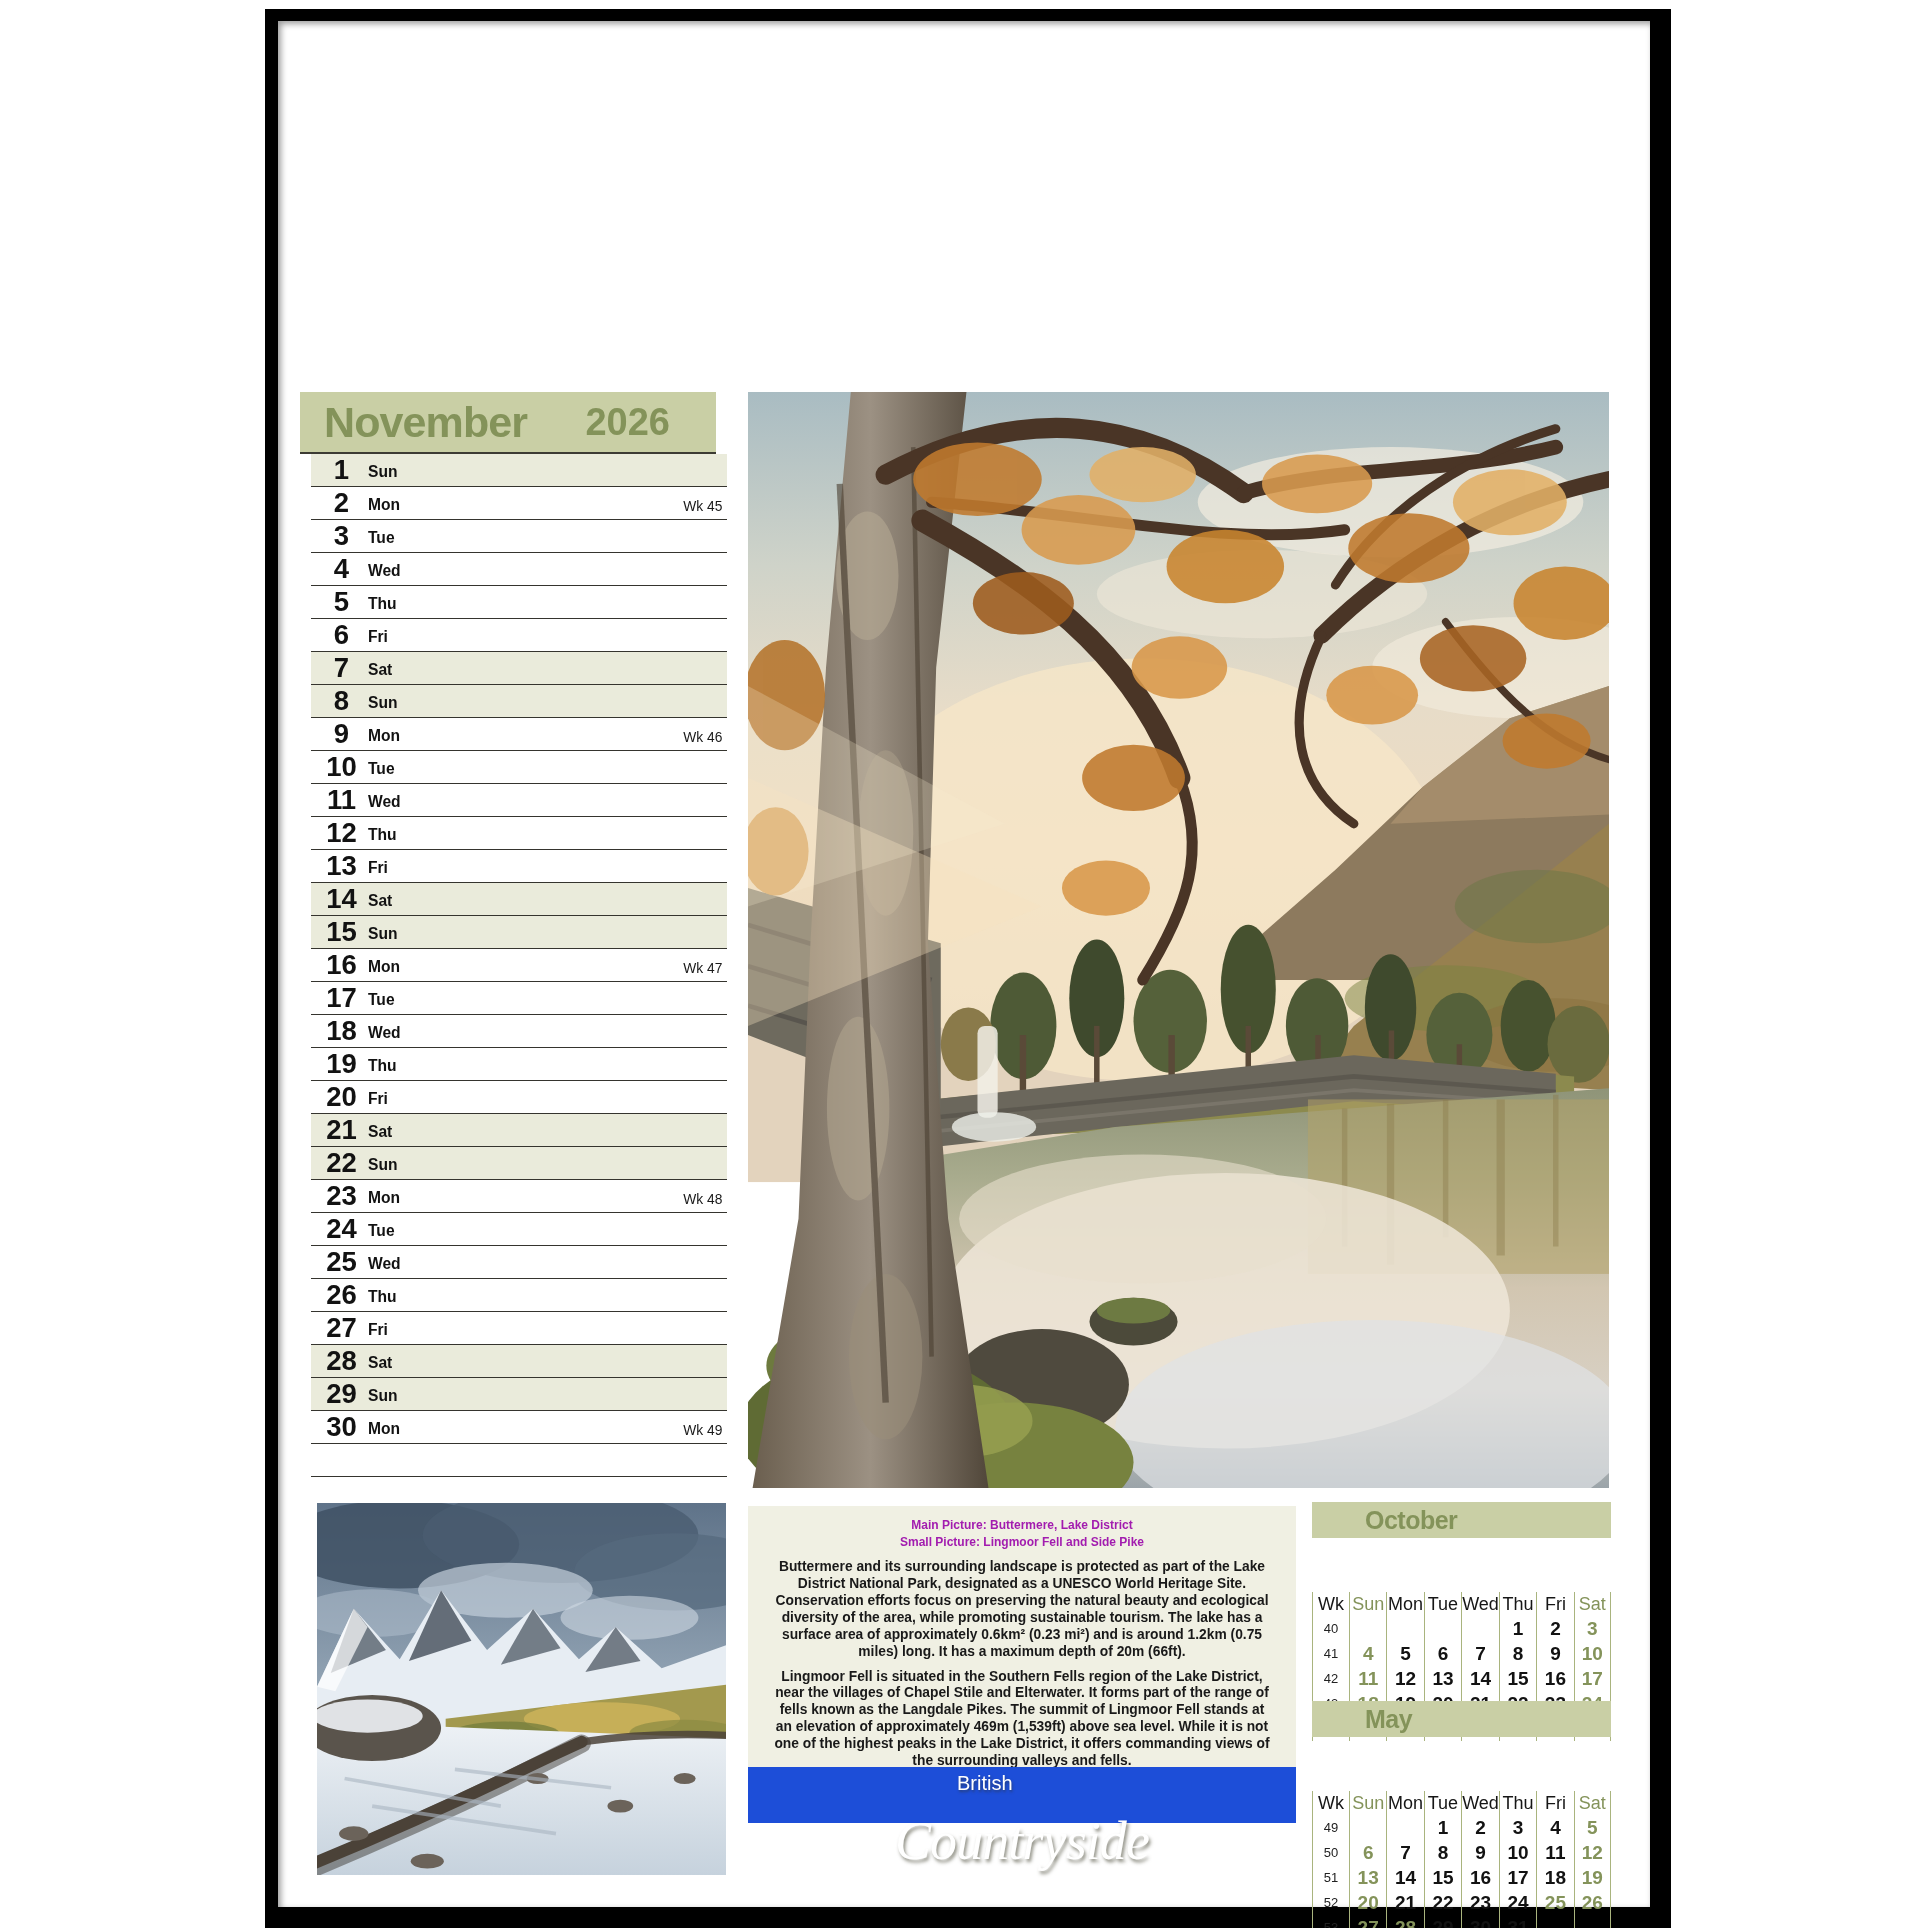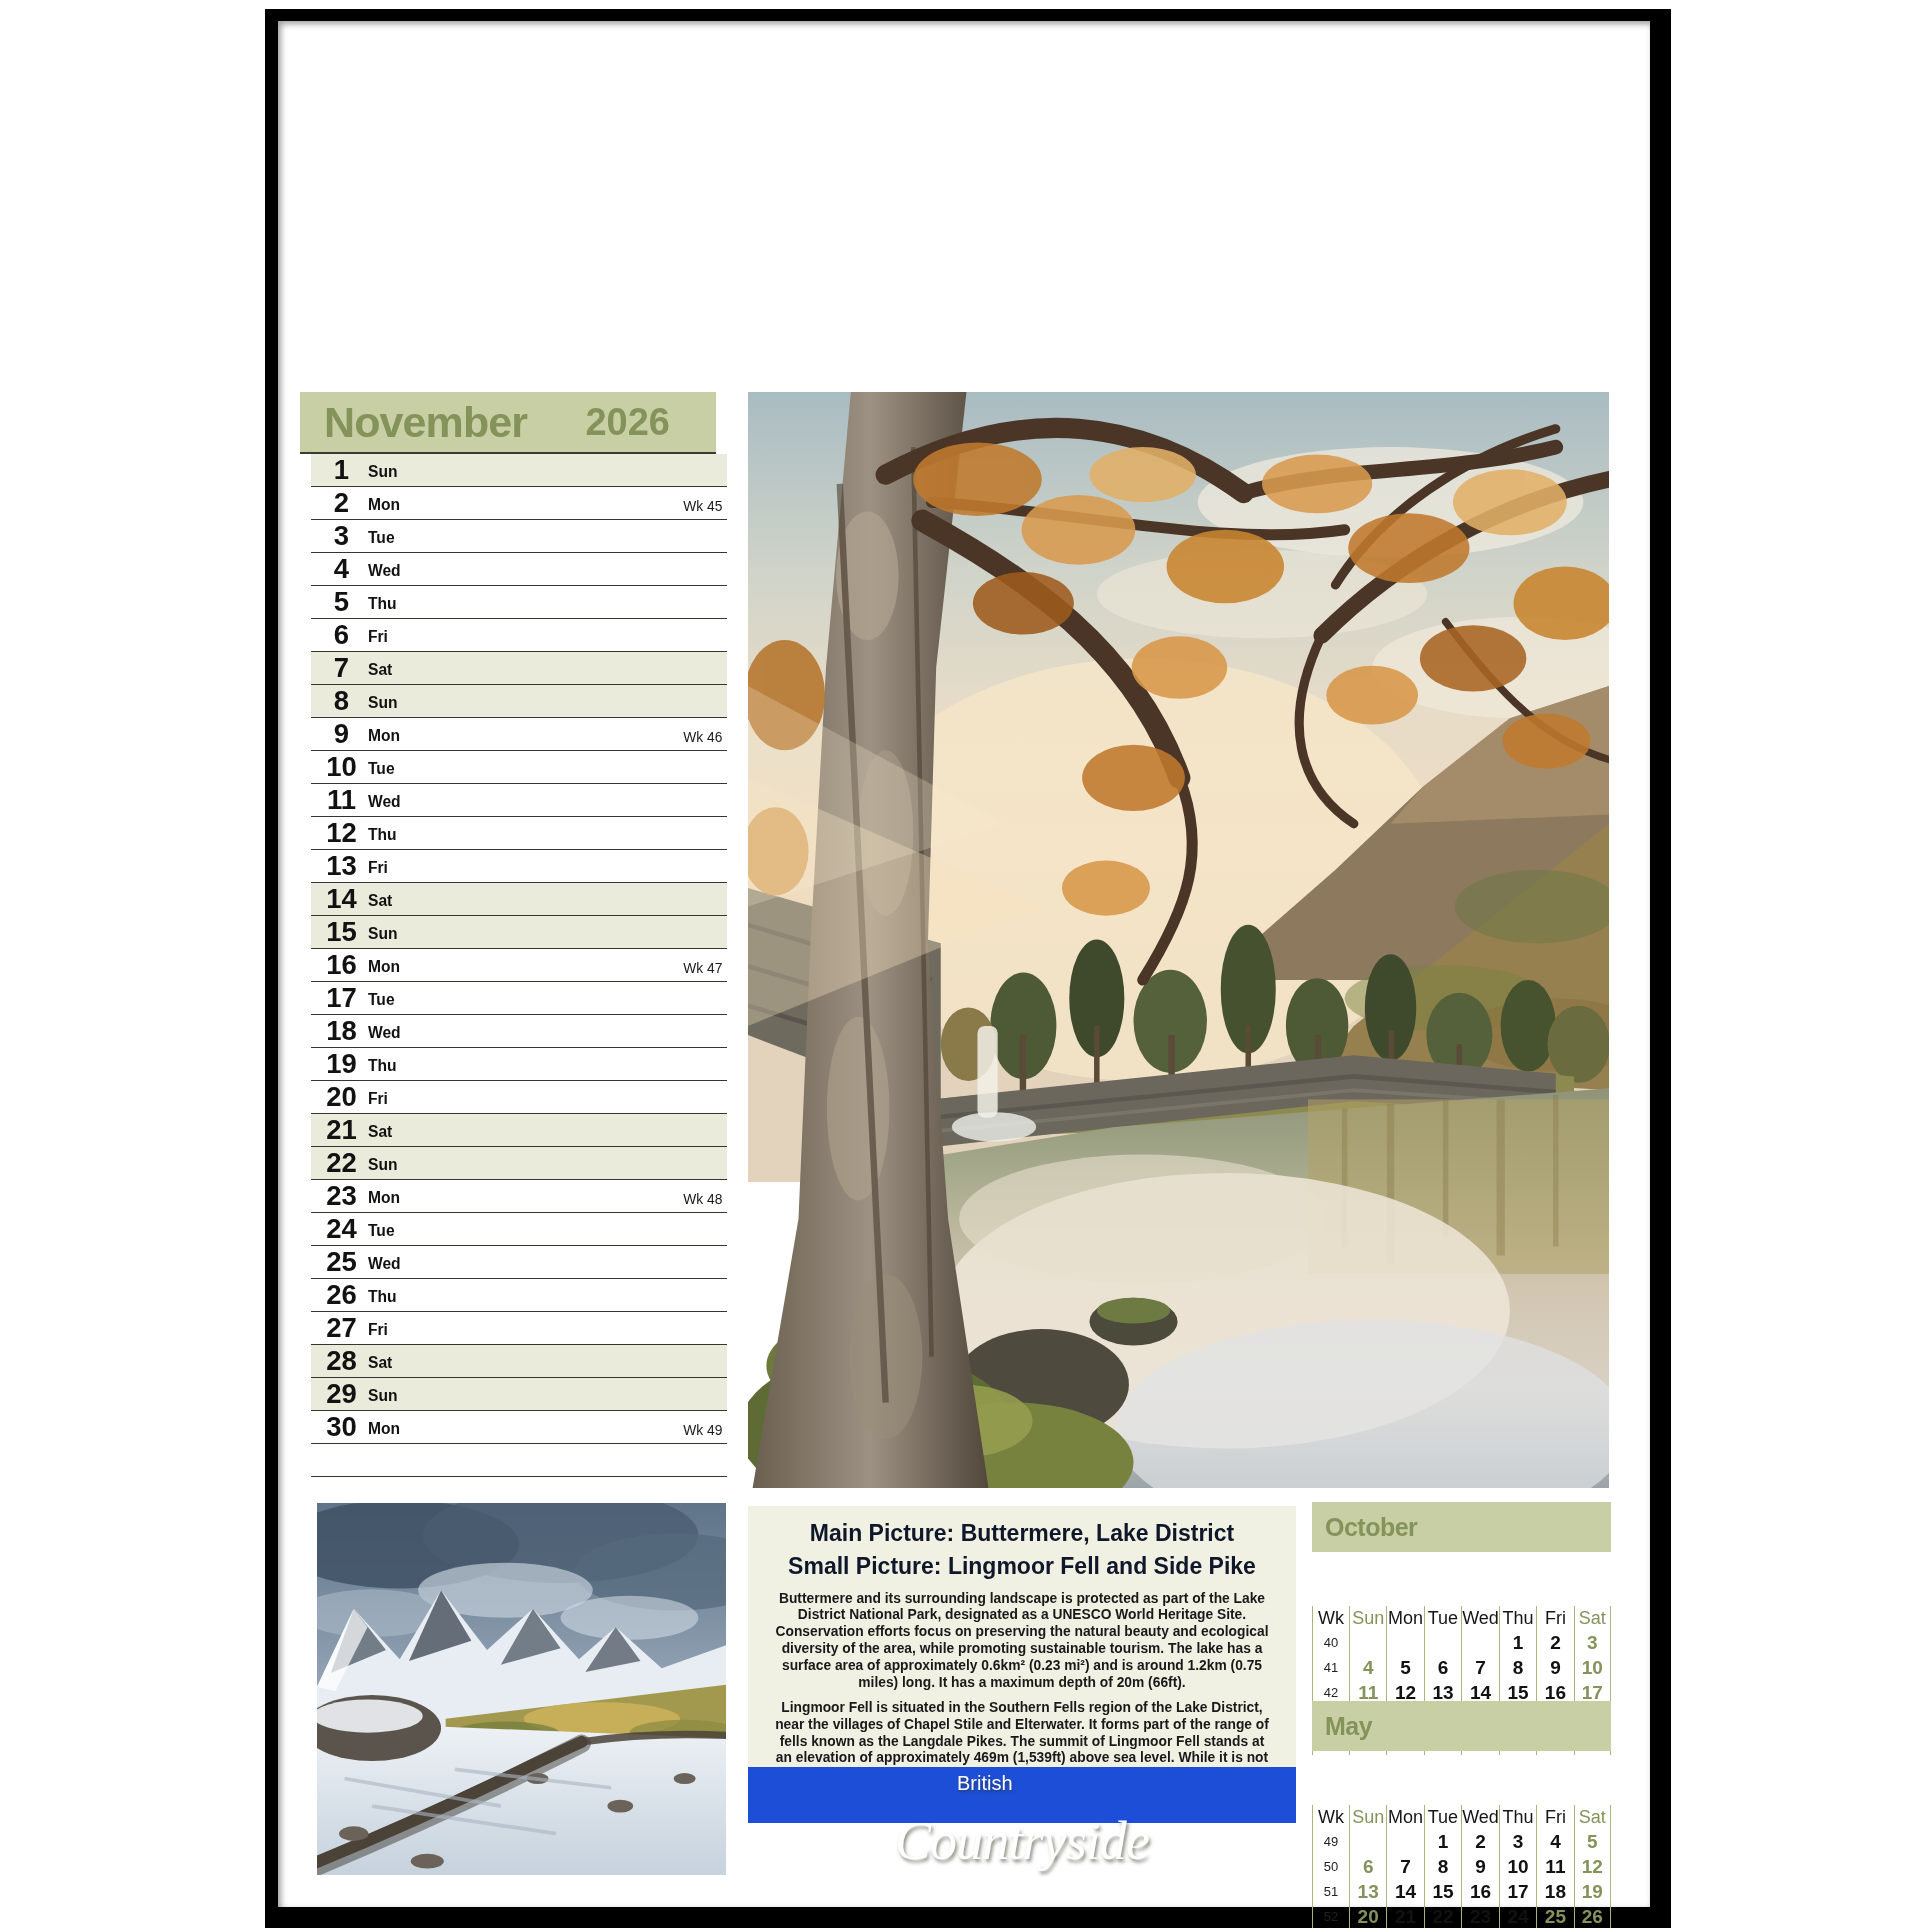--- a/index.html
+++ b/index.html
@@ -27,33 +27,33 @@
   .main-photo{position:absolute;left:470px;top:371px;width:861px;height:1096px;overflow:hidden;}
   .small-photo{position:absolute;left:39px;top:1482px;width:409px;height:372px;overflow:hidden;}
   .main-photo svg,.small-photo svg{display:block;width:100%;height:100%;}
 
   
   .info-col{position:absolute;left:470px;top:1485px;width:548px;display:flex;flex-direction:column;}
   .info-band{height:30px;background:#c9cfa5;display:flex;align-items:center;justify-content:center;}
   .info-title{font-size:23px;font-weight:bold;color:#74834a;}
   .info-body{background:#f0f0e3;height:261px;box-sizing:border-box;padding:11px 26px 0 26px;
       text-align:center;overflow:hidden;}
-  .pic-caption{font-size:23px;font-weight:bold;color:#0f172a;line-height:1.42;}
+  .pic-caption{font-size:12px;font-weight:bold;color:#a21caf;line-height:1.42;}
   .info-para{font-size:13.8px;font-weight:bold;color:#191919;line-height:1.22;margin:8.3px 0 0 0;}
   .logo-band{position:relative;height:56px;background:#1d4ed8;text-align:center;}
   .brand-prefix{position:absolute;left:209px;top:4.6px;font-size:20px;color:#fff;
       text-shadow:0.9px 1.8px 2.8px rgba(50,50,30,.55);}
   .brand-name{font-family:"Liberation Serif", serif;font-style:italic;font-size:54px;color:#fff;
       line-height:73px;letter-spacing:-0.9px;text-shadow:1.8px 2.8px 3.7px rgba(50,50,30,.55);margin-top:38px;}
 
   
   .mini-cal{position:absolute;left:1034px;width:299px;}
   .mini-cal.oct{top:1481px;}
   .mini-cal.dec{top:1680px;}
-  .mc-band{height:50px;background:#c9cfa5;display:flex;align-items:center;}
+  .mc-band{height:36px;background:#c9cfa5;display:flex;align-items:center;padding-left:40px;}
   .mc-title{font-size:25px;font-weight:bold;color:#84935a;padding-left:13px;letter-spacing:-0.5px;}
   .mc-grid{margin-top:6.4px;display:grid;grid-template-columns:37px repeat(7,1fr);}
   .mc-cell{border-left:1.8px solid #a9b47e;box-sizing:border-box;text-align:center;}
   .mc-cell.last{border-right:1.8px solid #a9b47e;}
   .mc-h{height:24px;line-height:24px;font-size:18px;font-weight:normal;color:#161616;margin-top:48px;}
   .mc-h.grn{color:#84935a;}
   .mc-wk{height:25px;line-height:25px;font-size:13px;color:#222;}
   .mc-d{height:25px;line-height:25px;font-size:19px;font-weight:bold;color:#121212;}
   .mc-d.grn{color:#84935a;}
 </style>

